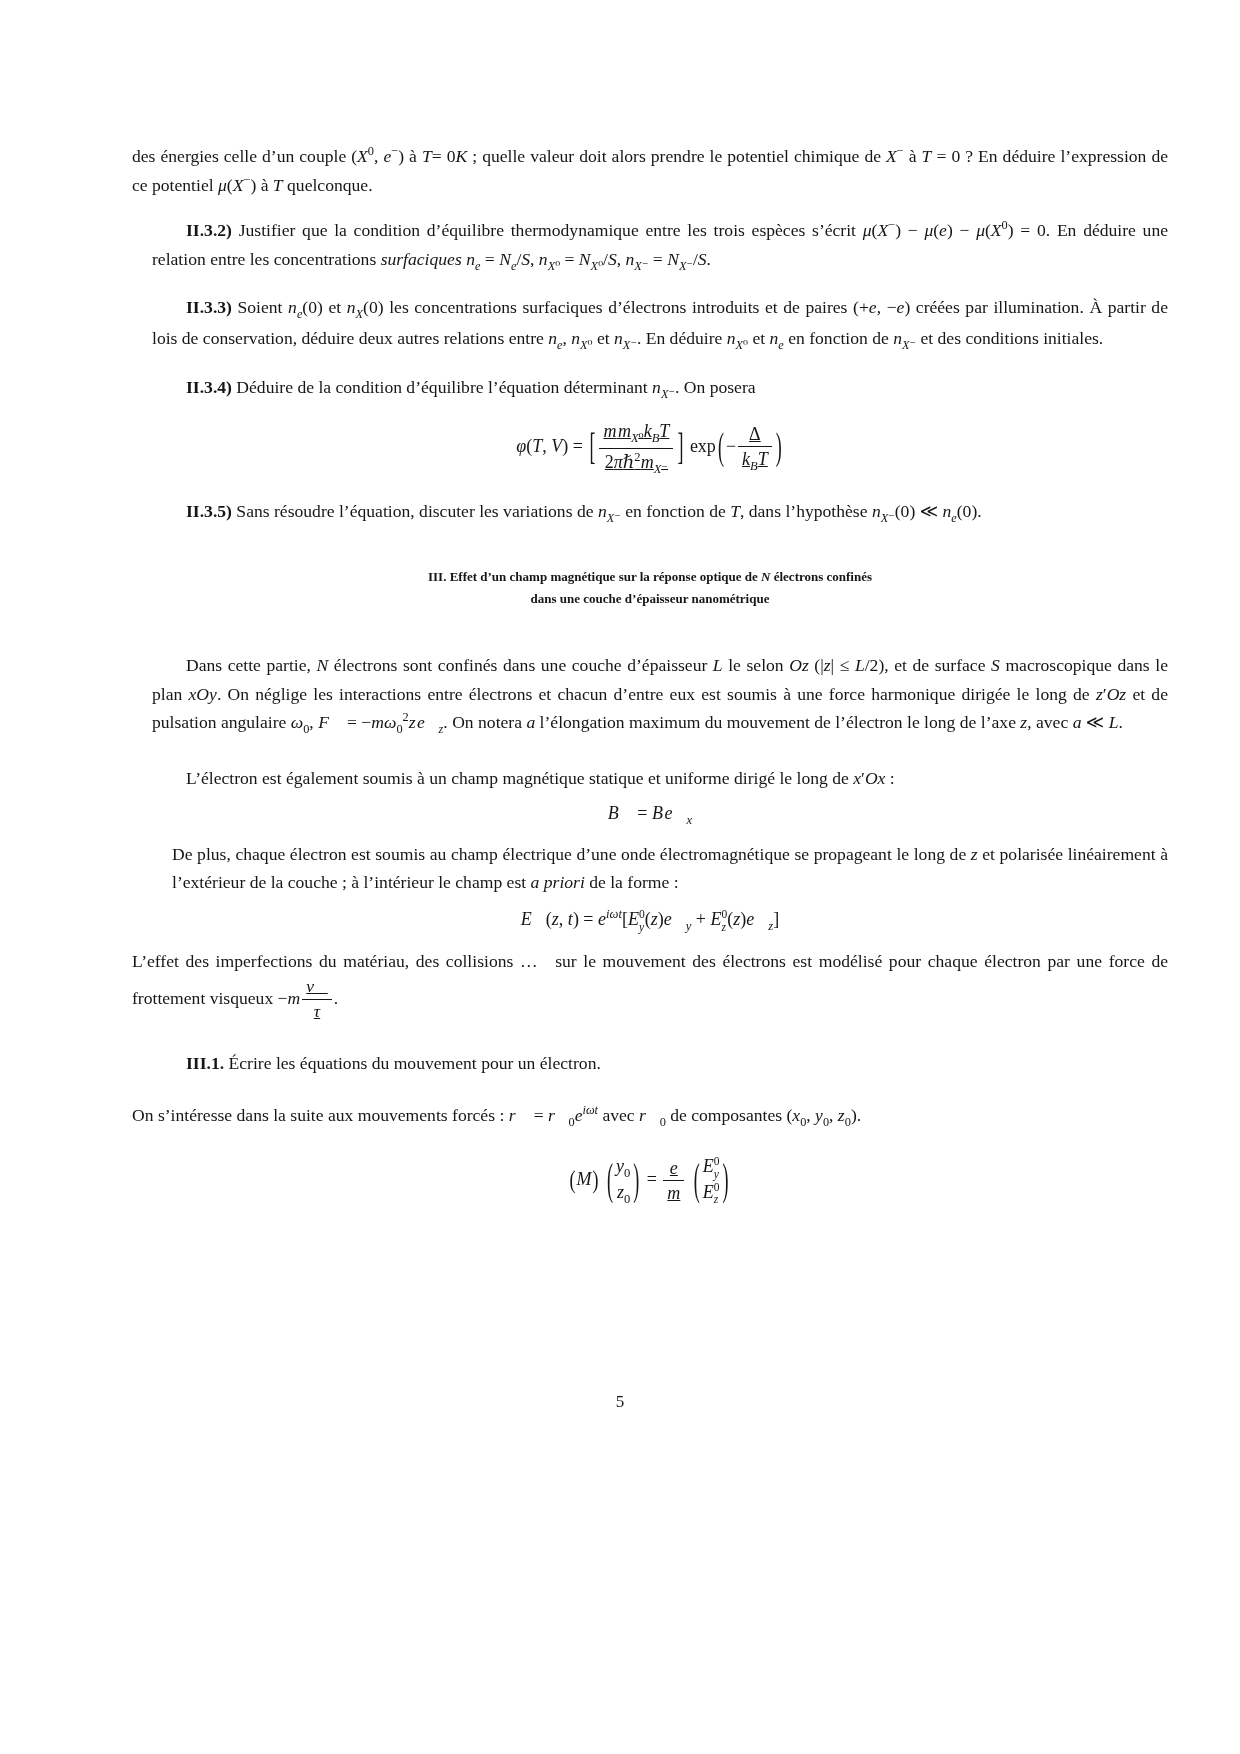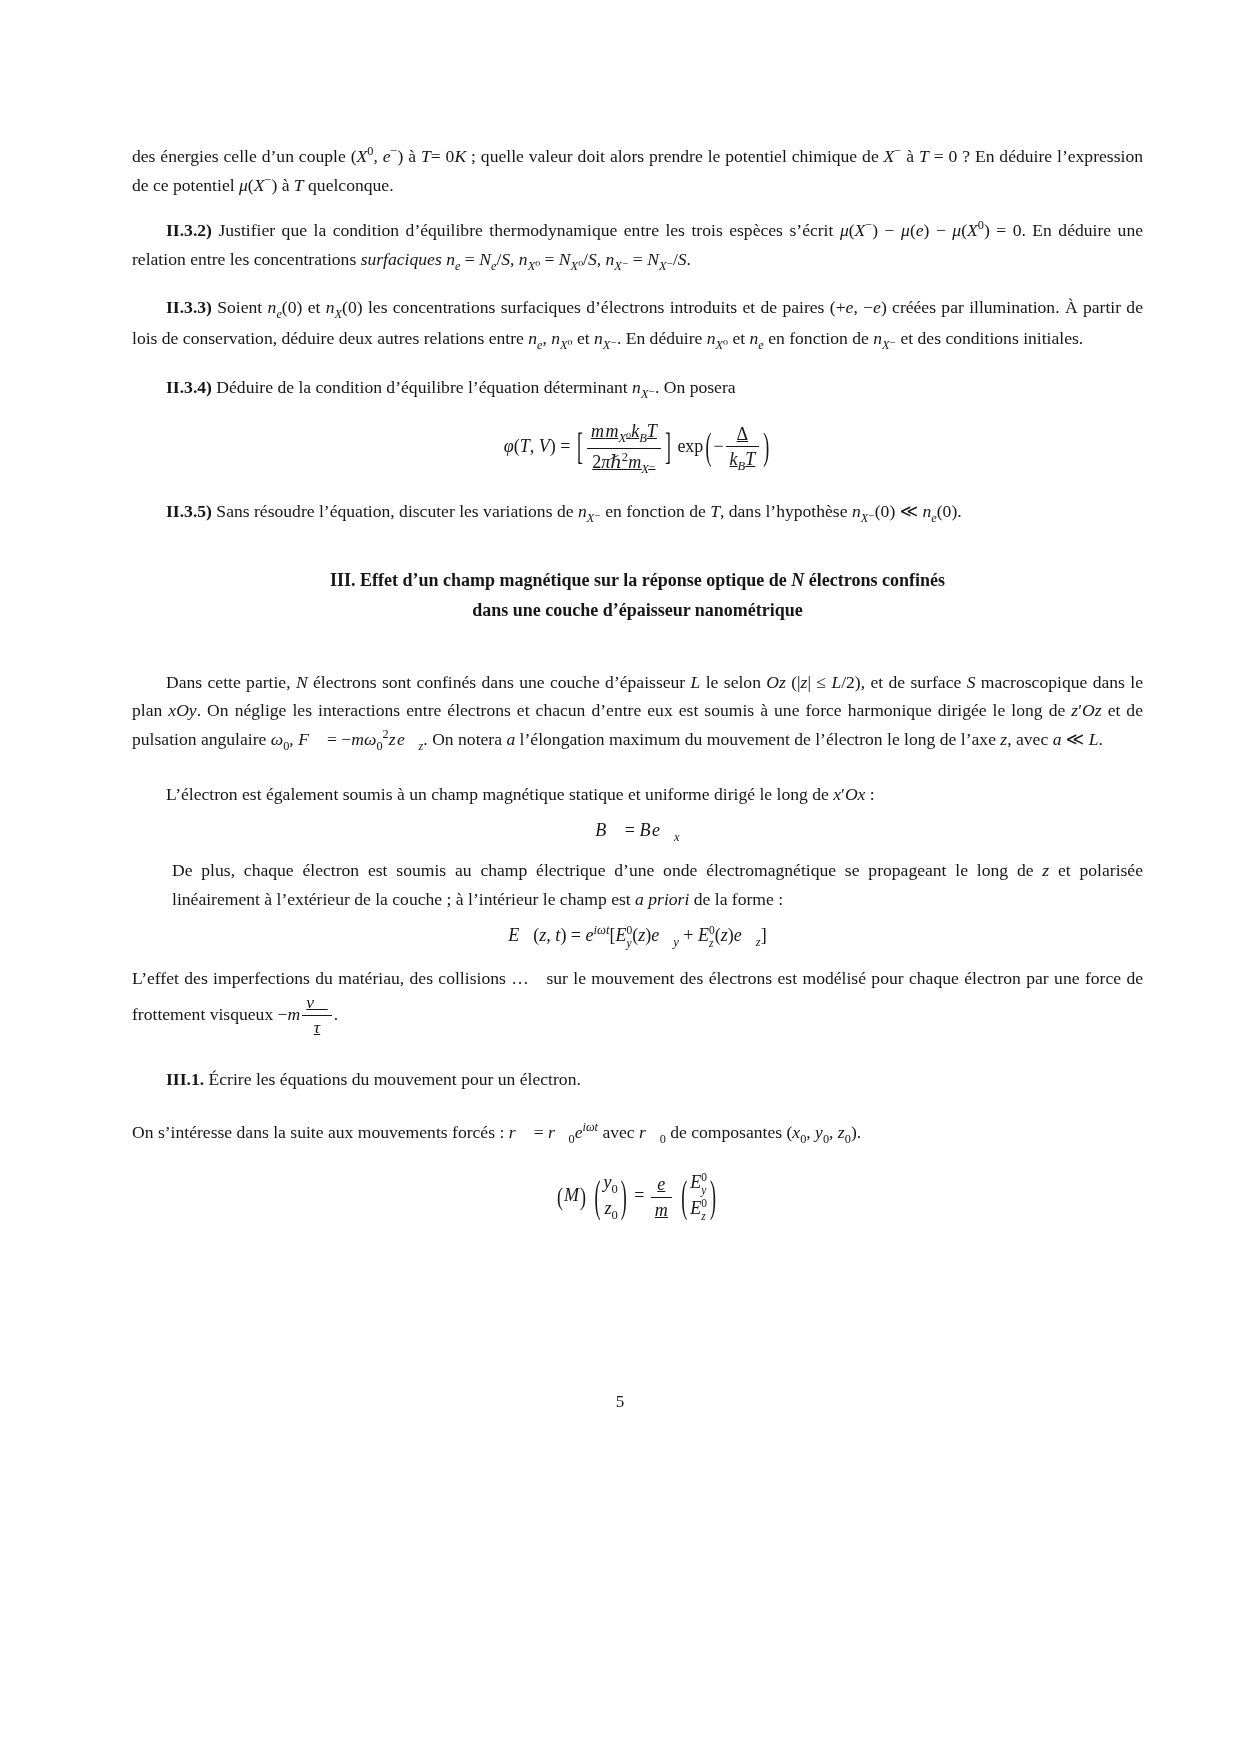--- a/index.html
+++ b/index.html
@@ -4,33 +4,33 @@
 <style>
   html,body{margin:0;padding:0;background:#ffffff;}
   body{
     width:1240px;height:1754px;overflow:hidden;
     font-family:"Liberation Serif","DejaVu Serif",serif;
     color:#161616;
   }
   .page{
     position:relative;box-sizing:border-box;
     width:1240px;height:1632px;
-    padding:142px 97px 0 132px;
+    padding:142px 72px 0 132px;
   }
   p.par{
     font-size:17.6px;line-height:1.62;text-align:justify;
     margin:0 0 17px 0;
   }
-  p.ind{text-indent:34px;}
+  p.ind{text-indent:34px;margin-left:20px;}
   .eq{
     text-align:center;font-size:18px;line-height:1.5;
     margin:16px 0 20px 0;
   }
   .section-heading{
-    text-align:center;font-weight:bold;font-size:18px;line-height:1.65;
+    text-align:center;font-weight:bold;font-size:13px;line-height:1.65;
     margin:38px 0 42px 0;
   }
   sup{font-size:70%;}
   sub{font-size:70%;}
   
   .frac{display:inline-block;vertical-align:middle;text-align:center;padding:0 2px;line-height:1.25;text-decoration:underline;}
   .frac .num{display:block;border-bottom:1.4px solid #161616;padding:0 4px 1px 4px;}
   .frac .den{display:block;padding:1px 4px 0 4px;}
   
   .ss{display:inline-flex;flex-direction:column;align-items:flex-start;vertical-align:middle;font-size:64%;line-height:1.12;}

